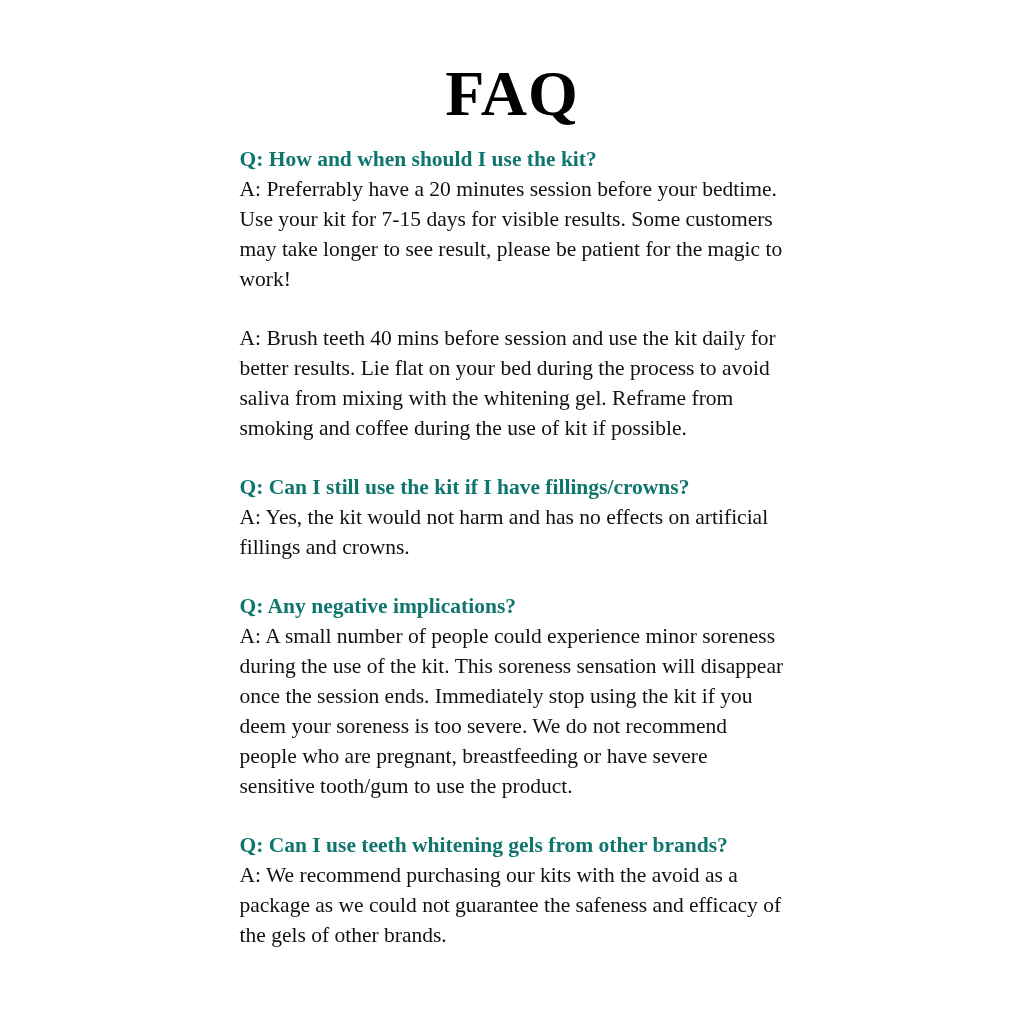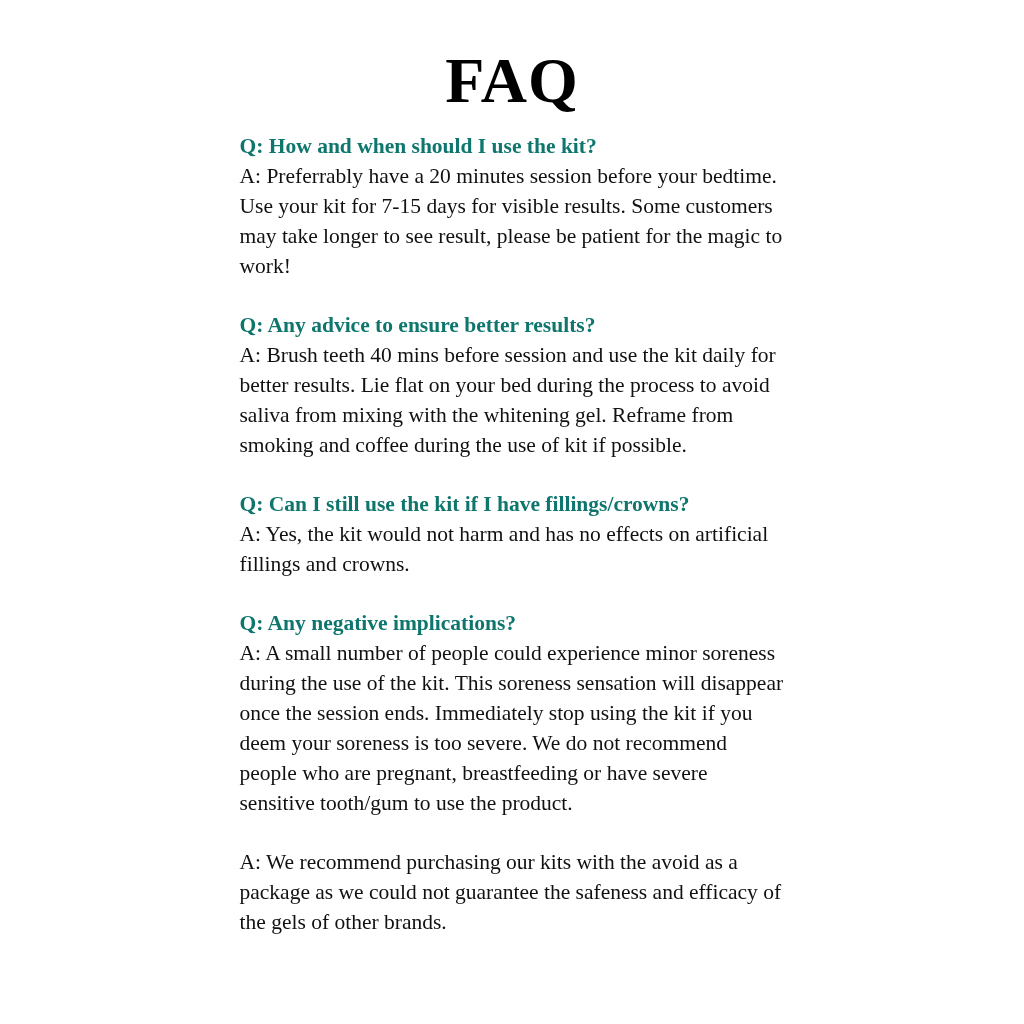--- a/index.html
+++ b/index.html
@@ -9,21 +9,21 @@
   }
   body {
     width: 1024px;
     height: 1024px;
     font-family: "Liberation Serif", "DejaVu Serif", serif;
     color: #0a0a0a;
     overflow: hidden;
   }
   .page {
     width: 545px;
-    margin: 3px auto;
+    margin: 16px auto;
     padding-top: 46px;
   }
   .faq-title {
     text-align: center;
     font-size: 64px;
     font-weight: bold;
     line-height: 1.0;
     letter-spacing: 1px;
     margin: 0 0 18px 0;
     color: #000000;
@@ -52,31 +52,31 @@
 <div class="page">
 
   <h1 class="faq-title">FAQ</h1>
 
   <div class="faq-section">
     <p class="faq-question">Q: How and when should I use the kit?</p>
     <p class="faq-answer">A: Preferrably have a 20 minutes session before your bedtime. Use your kit for 7-15 days for visible results. Some customers may take longer to see result, please be patient for the magic to work!</p>
   </div>
 
   <div class="faq-section">
-    <p class="faq-question">Q: Any advice to ensure better results?</p>
     <p class="faq-answer">A: Brush teeth 40 mins before session and use the kit daily for better results. Lie flat on your bed during the process to avoid saliva from mixing with the whitening gel. Reframe from smoking and coffee during the use of kit if possible.</p>
   </div>
 
   <div class="faq-section">
     <p class="faq-question">Q: Can I still use the kit if I have fillings/crowns?</p>
     <p class="faq-answer">A: Yes, the kit would not harm and has no effects on artificial fillings and crowns.</p>
   </div>
 
   <div class="faq-section">
     <p class="faq-question">Q: Any negative implications?</p>
     <p class="faq-answer">A: A small number of people could experience minor soreness during the use of the kit. This soreness sensation will disappear once the session ends. Immediately stop using the kit if you deem your soreness is too severe. We do not recommend people who are pregnant, breastfeeding or have severe sensitive tooth/gum to use the product.</p>
   </div>
 
   <div class="faq-section">
+    <p class="faq-question">Q: Can I use teeth whitening gels from other brands?</p>
     <p class="faq-answer">A: We recommend purchasing our kits with the avoid as a package as we could not guarantee the safeness and efficacy of the gels of other brands.</p>
   </div>
 
 </div>
 
 </body></html>

